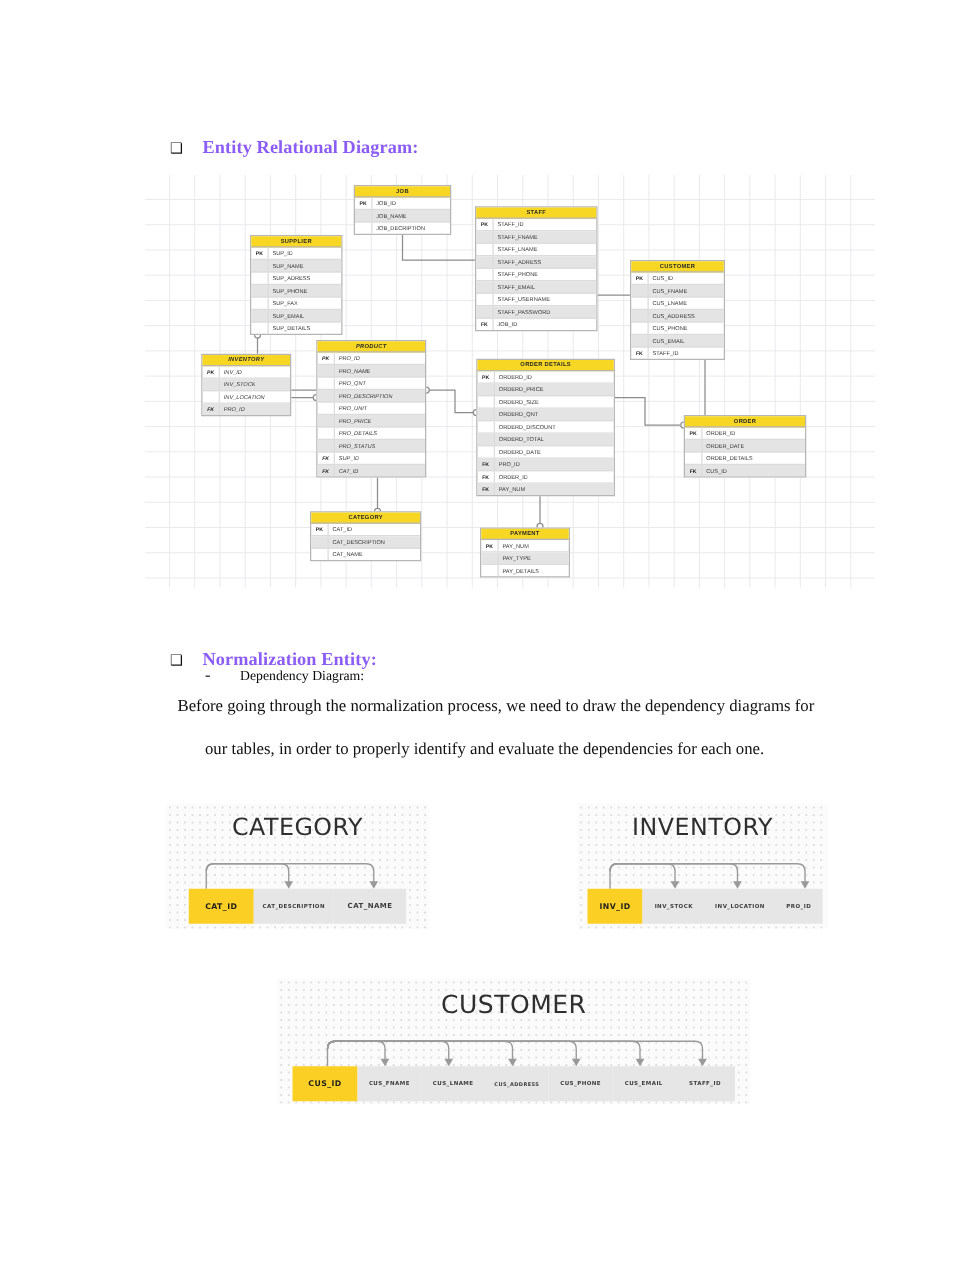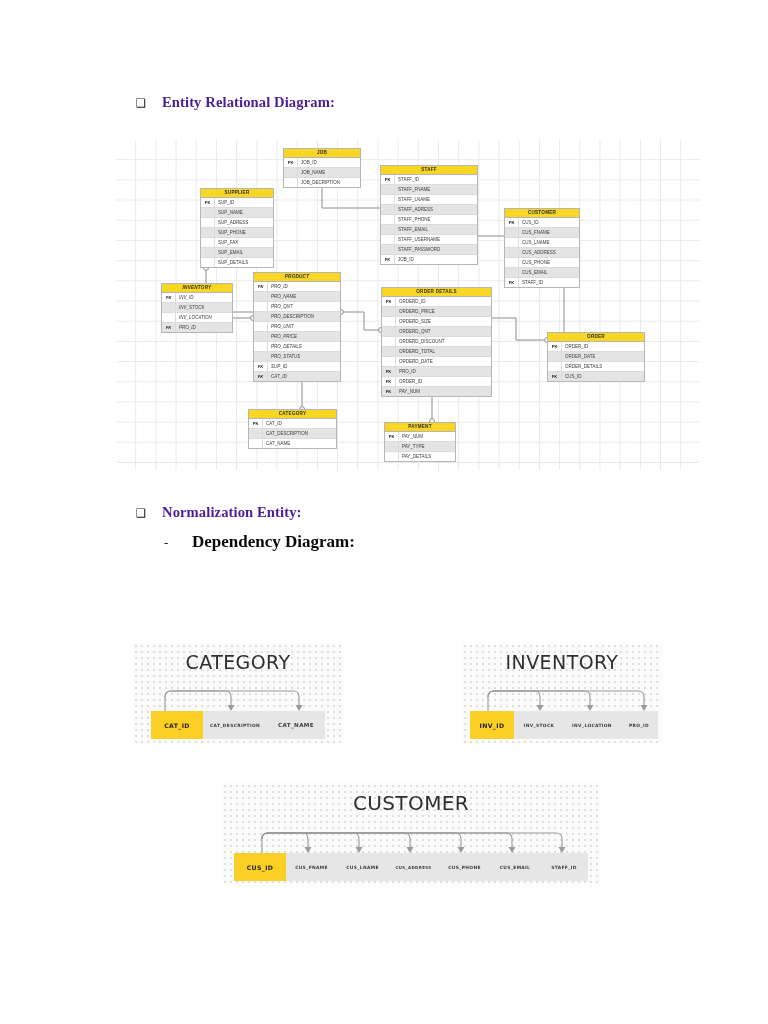--- a/index.html
+++ b/index.html
@@ -12,29 +12,29 @@
 
   
   .head-row{position:absolute;display:flex;align-items:baseline;gap:0px;}
   .bullet{
     font-family:"DejaVu Sans", sans-serif;
     font-size:11.5px;color:#111;display:inline-block;width:26px;
     line-height:1;
   }
   .head-text{
     font-family:"Liberation Serif", serif;
-    font-weight:bold;font-size:14.6px;color:#4c1d95;letter-spacing:.1px;
+    font-weight:bold;font-size:14.6px;color:#8b5cf6;letter-spacing:.1px;margin-top:16px;
   }
   .dash{
     font-family:"Liberation Serif", serif;font-size:13px;color:#111;
     display:inline-block;width:28px;
   }
   .sub-text{
     font-family:"Liberation Serif", serif;
-    font-weight:bold;font-size:17px;color:#0a0a0a;
+    font-weight:normal;font-size:11px;color:#0a0a0a;
   }
   .para{
     position:absolute;
     font-family:"Liberation Serif", serif;
     font-size:13.4px;color:#111;line-height:34px;
     width:560px;
   }
   .para .l2{display:block;padding-left:22px;}
 
   
@@ -430,20 +430,24 @@
   <div class="head-row" style="left:136px;top:504px;">
     <span class="bullet">❑</span>
     <span class="head-text">Normalization Entity:</span>
   </div>
 
   <div class="head-row" style="left:164px;top:532px;">
     <span class="dash">-</span>
     <span class="sub-text">Dependency Diagram:</span>
   </div>
 
+  <div class="para" style="left:142px;top:548px;">
+    <span>Before going through the normalization process, we need to draw the dependency diagrams for</span>
+    <span class="l2">our tables, in order to properly identify and evaluate the dependencies for each one.</span>
+  </div>
 
   <div class="dep" id="dep-0" style="left:133px;top:643px;width:210px;height:100px;">
     <div class="dtitle" style="top:8px;font-size:19px;">CATEGORY</div>
     <svg width="210" height="30" style="left:0;top:40px;">
       <g fill="none" stroke="#9a9a9a" stroke-width="1.1">
         <path d="M32,28 L32,14 Q32,8 38,8 L92,8 Q98,8 98,14 L98,24"></path>
         <path d="M32,14 Q32,8 38,8 L160,8 Q166,8 166,14 L166,24"></path>
       </g>
       <g fill="#9a9a9a">
         <path d="M94.5,22 L98,28 L101.5,22 Z"></path>

